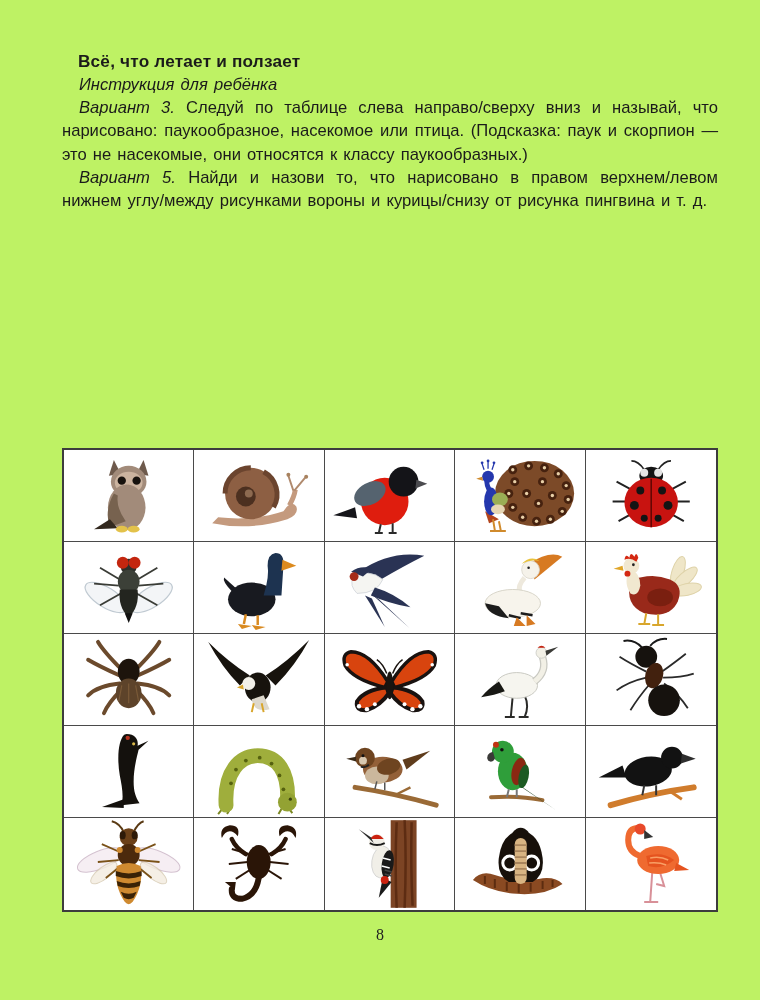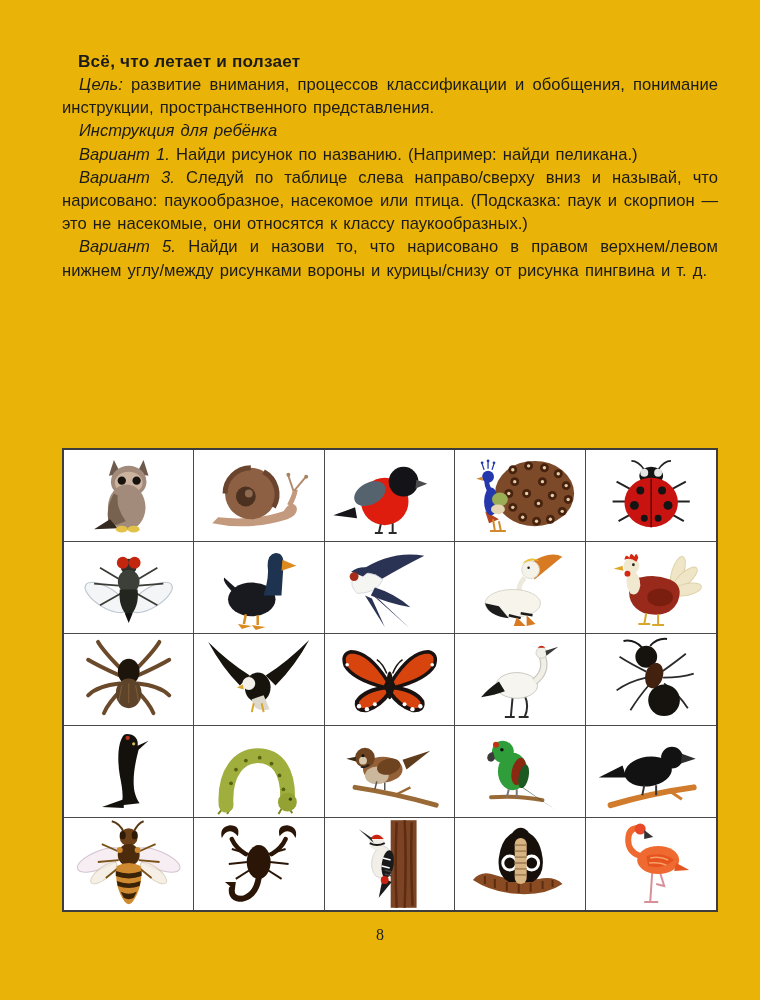--- a/index.html
+++ b/index.html
@@ -1,19 +1,19 @@
 <!DOCTYPE html>
 <html><head>
 <meta charset="utf-8">
 <style>
   html,body { margin:0; padding:0; }
   .page {
     position:relative;
     width:760px; height:1000px;
-    background:#eab308;
+    background:#bef264;
     font-family:"Liberation Sans", sans-serif;
     color:#1b1b1b;
     overflow:hidden;
   }
   .text-block {
     position:absolute; left:62px; top:49px; width:656px;
     font-size:16.6px; line-height:23.2px;
   }
   .title {
     margin:0; font-size:17.2px; font-weight:bold;
@@ -47,23 +47,21 @@
     font-size:16px; color:#222;
   }
 </style>
 </head>
 <body>
 
 <div class="page">
 
   <div class="text-block">
     <p class="title">Всё, что летает и ползает</p>
-    <p class="para"><span class="lead">Цель:</span> <span>развитие внимания, процессов классификации и обобщения, понимание инструкции, пространственного представления.</span></p>
     <p class="para"><span class="lead">Инструкция для ребёнка</span></p>
-    <p class="para"><span class="lead">Вариант 1.</span> <span>Найди рисунок по названию. (Например: найди пеликана.)</span></p>
     <p class="para"><span class="lead">Вариант 3.</span> <span>Следуй по таблице слева направо/сверху вниз и называй, что нарисовано: паукообразное, насекомое или птица. (Подсказка: паук и скорпион — это не насекомые, они относятся к классу паукообразных.)</span></p>
     <p class="para"><span class="lead">Вариант 5.</span> <span>Найди и назови то, что нарисовано в правом верхнем/левом нижнем углу/между рисунками вороны и курицы/снизу от рисунка пингвина и т. д.</span></p>
   </div>
 
   <div class="grid">
 
     <div class="cell">
       <svg viewBox="0 0 130 92">
         <path d="M50 10 L57 24 L45 26 Z" fill="#6e5a4c"></path>
           <path d="M80 10 L73 24 L85 26 Z" fill="#6e5a4c"></path>

